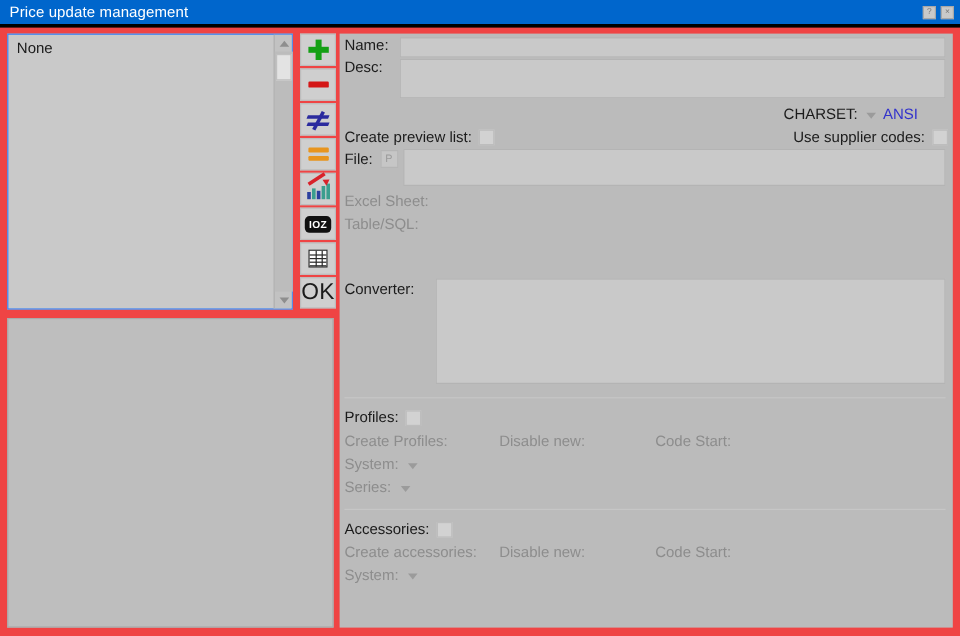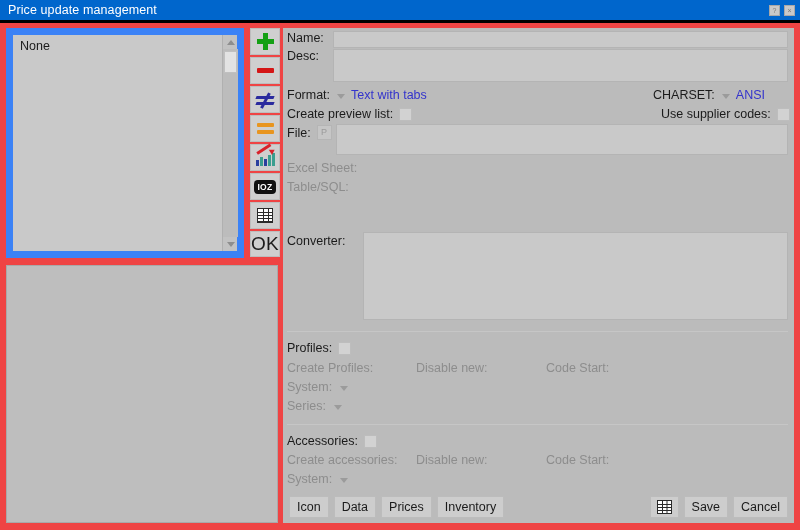--- a/index.html
+++ b/index.html
@@ -58,21 +58,21 @@
     width: 800px; height: 3px;
     background: #000000;
   }
 
   
   .left-list {
     position: absolute;
     left: 6px; top: 28px;
     width: 238px; height: 230px;
     background: #c9c9c9;
-    border: 7px solid #3b82f6;
+    border: 1px solid #3b82f6;
     box-sizing: border-box;
   }
   .left-list-item {
     padding: 4px 7px;
     font-size: 12.5px;
     color: #1b1b1b;
   }
   .scrollbar {
     position: absolute;
     right: 0; top: 0;
@@ -393,25 +393,20 @@
     <div class="row" style="left:4px; top:3px;text-align:right;">
       <span class="lbl">Name:</span>
     </div>
     <div class="field" style="position:absolute; left:50px; top:3px; width:455px;"></div>
 
     <div class="row" style="left:4px; top:21px;">
       <span class="lbl">Desc:</span>
     </div>
     <div class="field tall" style="position:absolute; left:50px; top:21px; width:455px; height:33px;"></div>
 
-    <div class="row" style="left:4px; top:60px;">
-      <span class="lbl">Format:</span>
-      <span class="ddarrow" style="margin:2px 6px 0 7px;"></span>
-      <span class="linkval">Text with tabs</span>
-    </div>
     <div class="row" style="left:370px; top:60px;">
       <span class="lbl">CHARSET:</span>
       <span class="ddarrow" style="margin:2px 6px 0 7px;"></span>
       <span class="linkval">ANSI</span>
     </div>
 
     <div class="row" style="left:378px; top:79px;">
       <span class="lbl">Use supplier codes:</span>
       <span class="checkbox" style="margin-left:6px;"></span>
     </div>
@@ -476,27 +471,15 @@
       <span class="lbl dis">Disable new:</span>
     </div>
     <div class="row" style="left:263px; top:425px;">
       <span class="lbl dis">Code Start:</span>
     </div>
     <div class="row" style="left:4px; top:444px;">
       <span class="lbl dis">System:</span>
       <span class="ddarrow" style="margin:2px 0 0 8px;"></span>
     </div>
 
-    <div class="btnbar">
-      <div class="btn">Icon</div>
-      <div class="btn">Data</div>
-      <div class="btn">Prices</div>
-      <div class="btn">Inventory</div>
-      <div class="spacer"></div>
-      <div class="btn iconbtn">
-        <span class="ico-grid-sm"></span>
-      </div>
-      <div class="btn">Save</div>
-      <div class="btn" style="margin-right:0;">Cancel</div>
-    </div>
 
   </div>
 </div>
 
 </body></html>

